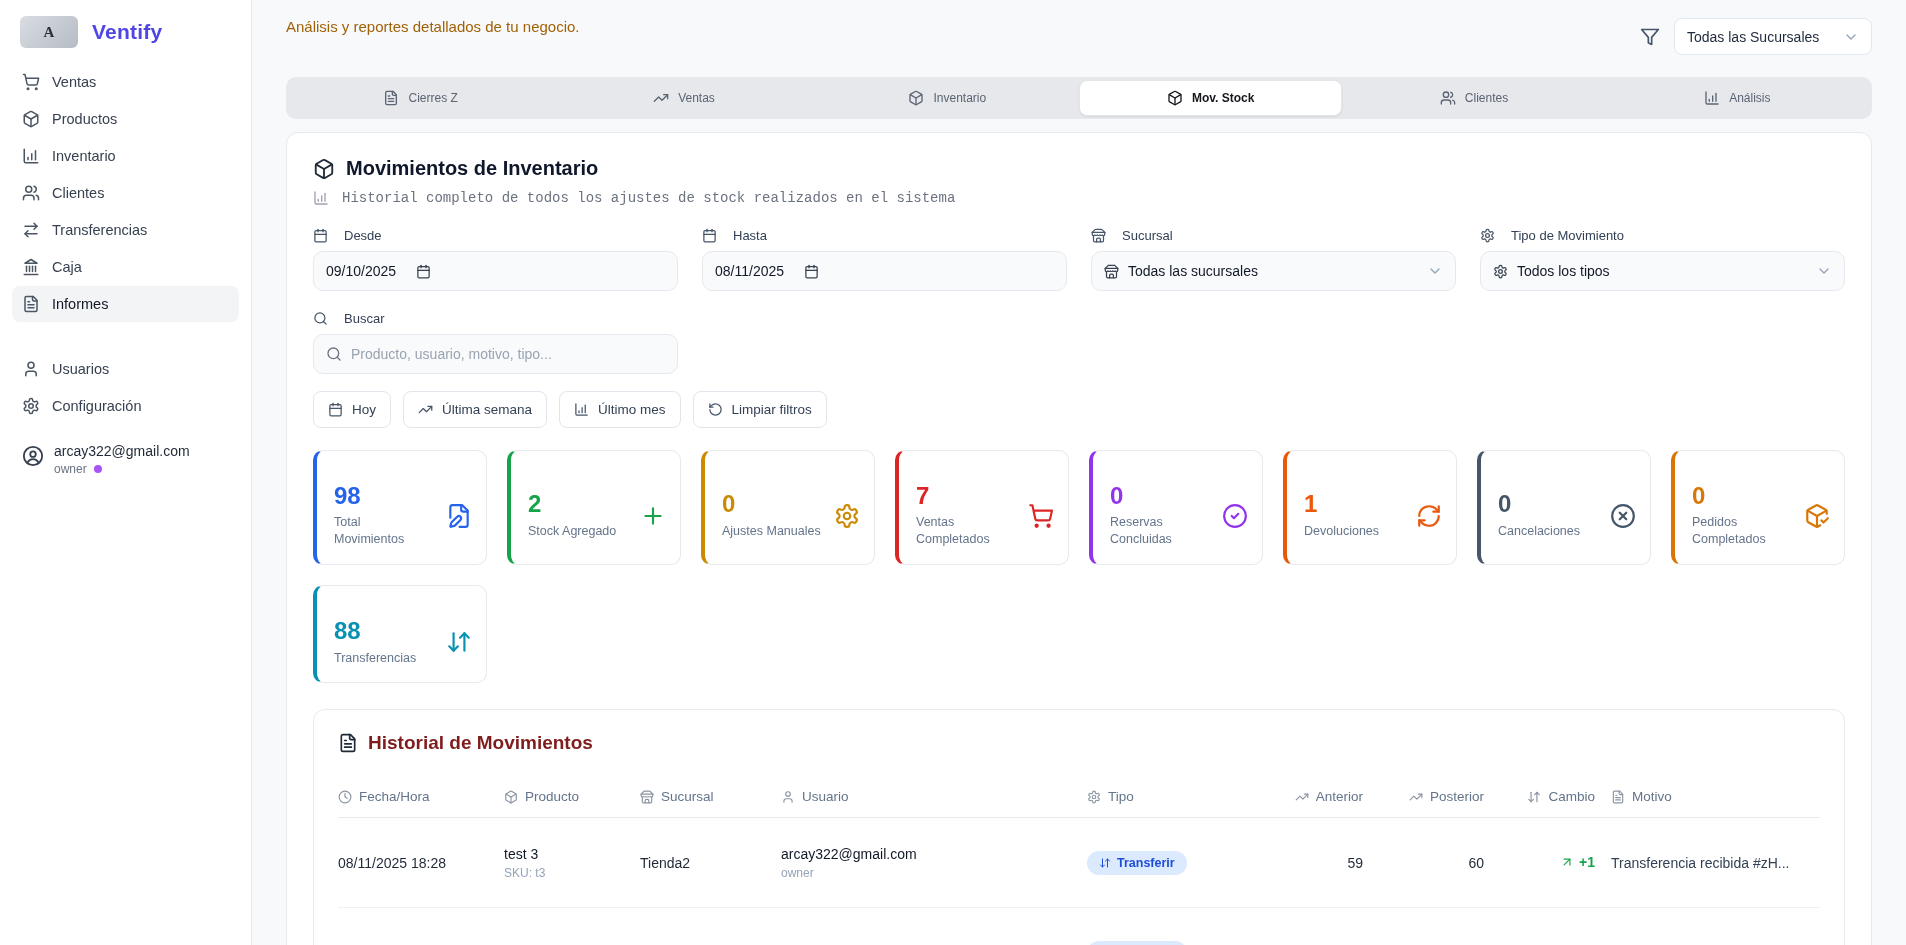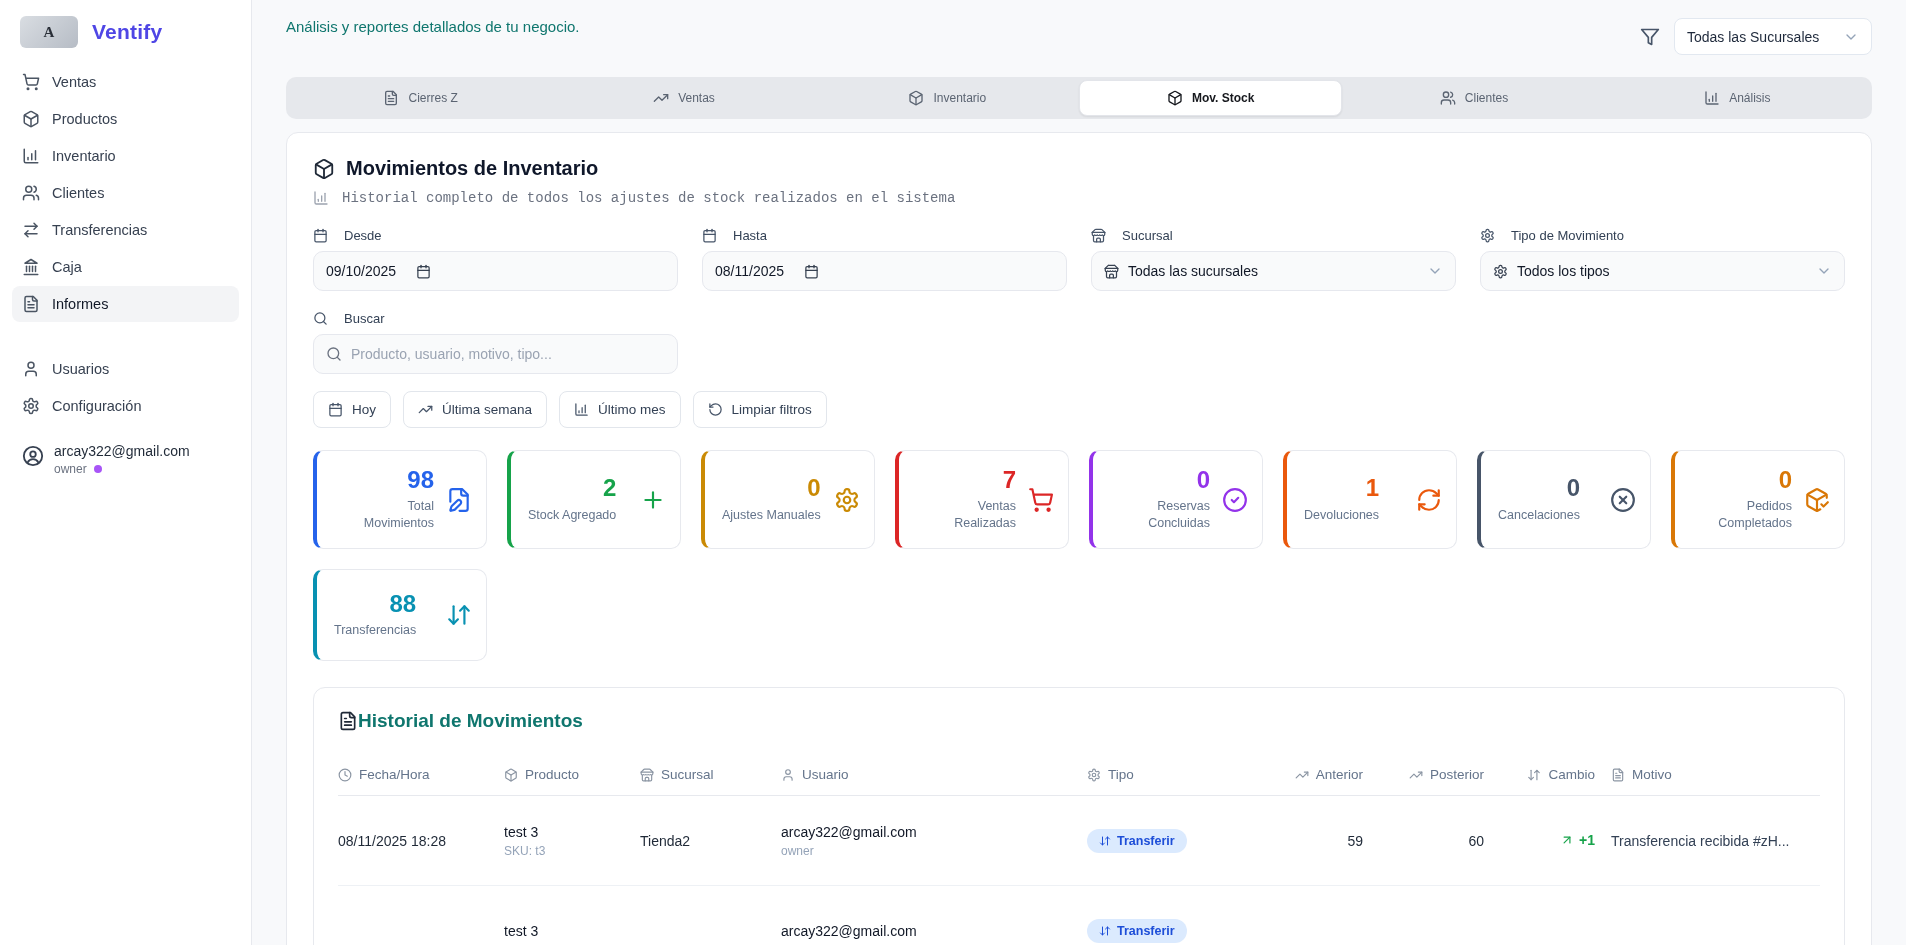--- a/index.html
+++ b/index.html
@@ -21,21 +21,21 @@
   .side-user .icon { color:#374151; margin-top:2px; }
   .side-user-email { font-size:14px; color:#1f2937; }
   .side-user-role-row { display:flex; align-items:center; gap:7px; margin-top:3px; }
   .side-user-role { font-size:12px; color:#6b7280; }
   .role-dot { width:8px; height:8px; border-radius:50%; background:#a855f7; }
 
   
   .main { flex:1; padding:10px 34px 0 34px; overflow:hidden; }
   .page-head { display:flex; justify-content:space-between; align-items:flex-start; }
   .page-title { font-size:27px; font-weight:bold; color:#1e293b; letter-spacing:-.3px; margin-top:4px; }
-  .page-subtitle { font-size:15px; color:#0f766e; margin-top:8px; }
+  .page-subtitle { font-size:15px; color:#a16207; margin-top:8px; }
   .head-right { display:flex; align-items:center; gap:14px; margin-top:8px; }
   .head-right .funnel { color:#475569; }
   .select-box { background:#fff; border:1px solid #e2e8f0; border-radius:8px; height:37px; display:flex; align-items:center; justify-content:space-between; padding:0 12px; font-size:14px; color:#1e293b; cursor:pointer; }
   .head-select { width:198px; }
   .chev { color:#94a3b8; }
 
   
   .tabbar { margin-top:22px; background:#e6e8ec; border-radius:10px; padding:3px; display:grid; grid-template-columns:repeat(6,1fr); }
   .tab { display:flex; align-items:center; justify-content:center; gap:9px; height:36px; border:none; background:transparent; border-radius:8px; color:#5b6472; font-size:12px; font-family:inherit; cursor:pointer; }
   .tab.active { background:#fff; color:#16181d; font-weight:bold; border:1px solid #e3e5ea; box-shadow:0 1px 2px rgba(0,0,0,.08); }
@@ -61,28 +61,28 @@
   .search-field .icon { color:#6b7280; }
   .search-field input { border:none; background:transparent; outline:none; font:inherit; color:#111827; width:100%; }
   .search-field input::placeholder { color:#9aa3b2; }
 
   .quick-row { margin-top:17px; display:flex; gap:12px; }
   .qbtn { display:flex; align-items:center; gap:9px; background:#fff; border:1px solid #e2e6ec; border-radius:8px; height:37px; padding:0 14px; font-size:13.5px; color:#334155; font-family:inherit; cursor:pointer; }
   .qbtn .icon { color:#475569; }
 
   
   .stats-grid { margin-top:22px; display:grid; grid-template-columns:repeat(8,1fr); gap:20px; }
-  .stat { background:#fff; border:1px solid #e7e9ee; border-left:4px solid var(--c,#2563eb); border-radius:10px; padding:16px 14px 16px 17px; display:flex; align-items:center; justify-content:space-between; min-height:92px;text-align:right; }
+  .stat { background:#fff; border:1px solid #e7e9ee; border-left:4px solid var(--c,#2563eb); border-radius:10px; padding:32px 14px 16px 17px; display:flex; align-items:center; justify-content:space-between; min-height:92px; }
   .stat-val { font-size:24px; font-weight:bold; color:var(--c,#2563eb); line-height:1.1; }
   .stat-label { font-size:12.5px; color:#64748b; line-height:1.35; margin-top:5px; max-width:100px; }
   .stat-icon { color:var(--c,#2563eb); flex:0 0 auto; margin-left:6px; }
 
   
   .history-card { margin-top:26px; border:1px solid #e7e9ee; border-radius:12px; padding:22px 24px; }
-  .h-title { display:flex; align-items:center; font-size:19px; font-weight:bold; color:#0f766e; }
+  .h-title { display:flex; align-items:center; gap:10px; font-size:19px; font-weight:bold; color:#7f1d1d; }
   .h-title .icon { color:#1f2937; }
   .tbl { margin-top:22px; }
   .tbl-head, .tbl-row { display:grid; grid-template-columns:150px 120px 125px 290px 170px 90px 105px 95px 1fr; column-gap:16px; align-items:center; }
   .tbl-head { height:42px; border-bottom:1px solid #e7e9ee; color:#64748b; font-size:13.5px; }
   .th { display:flex; align-items:center; gap:7px; }
   .th .icon { color:#8b95a3; }
   .th.right { justify-content:flex-end; }
   .tbl-row { min-height:90px; padding:12px 0; border-bottom:1px solid #eef1f5; font-size:14px; color:#1f2937; }
   .cell-main { color:#111827; }
   .cell-sub { font-size:12px; color:#94a3b8; margin-top:4px; }
@@ -551,21 +551,21 @@
             <span class="icon i26 stat-icon">
               <svg viewBox="0 0 24 24" fill="none" stroke="currentColor" stroke-width="2" stroke-linecap="round" stroke-linejoin="round">
                 <path d="M12.22 2h-.44a2 2 0 0 0-2 2v.18a2 2 0 0 1-1 1.73l-.43.25a2 2 0 0 1-2 0l-.15-.08a2 2 0 0 0-2.73.73l-.22.38a2 2 0 0 0 .73 2.73l.15.1a2 2 0 0 1 1 1.72v.51a2 2 0 0 1-1 1.74l-.15.09a2 2 0 0 0-.73 2.73l.22.38a2 2 0 0 0 2.73.73l.15-.08a2 2 0 0 1 2 0l.43.25a2 2 0 0 1 1 1.73V20a2 2 0 0 0 2 2h.44a2 2 0 0 0 2-2v-.18a2 2 0 0 1 1-1.73l.43-.25a2 2 0 0 1 2 0l.15.08a2 2 0 0 0 2.73-.73l.22-.39a2 2 0 0 0-.73-2.73l-.15-.08a2 2 0 0 1-1-1.74v-.5a2 2 0 0 1 1-1.74l.15-.09a2 2 0 0 0 .73-2.73l-.22-.38a2 2 0 0 0-2.73-.73l-.15.08a2 2 0 0 1-2 0l-.43-.25a2 2 0 0 1-1-1.73V4a2 2 0 0 0-2-2z"></path>
                 <circle cx="12" cy="12" r="3"></circle>
               </svg>
             </span>
           </div>
           <div class="stat" style="--c: #dc2626;">
             <div>
               <div class="stat-val">7</div>
-              <div class="stat-label">Ventas Realizadas</div>
+              <div class="stat-label">Ventas Completados</div>
             </div>
             <span class="icon i26 stat-icon">
               <svg viewBox="0 0 24 24" fill="none" stroke="currentColor" stroke-width="2" stroke-linecap="round" stroke-linejoin="round">
                 <circle cx="8" cy="21" r="1"></circle>
                 <circle cx="19" cy="21" r="1"></circle>
                 <path d="M2.05 2.05h2l2.66 12.42a2 2 0 0 0 2 1.58h9.78a2 2 0 0 0 1.95-1.57l1.65-7.43H5.12"></path>
               </svg>
             </span>
           </div>
           <div class="stat" style="--c: #9333ea;">

